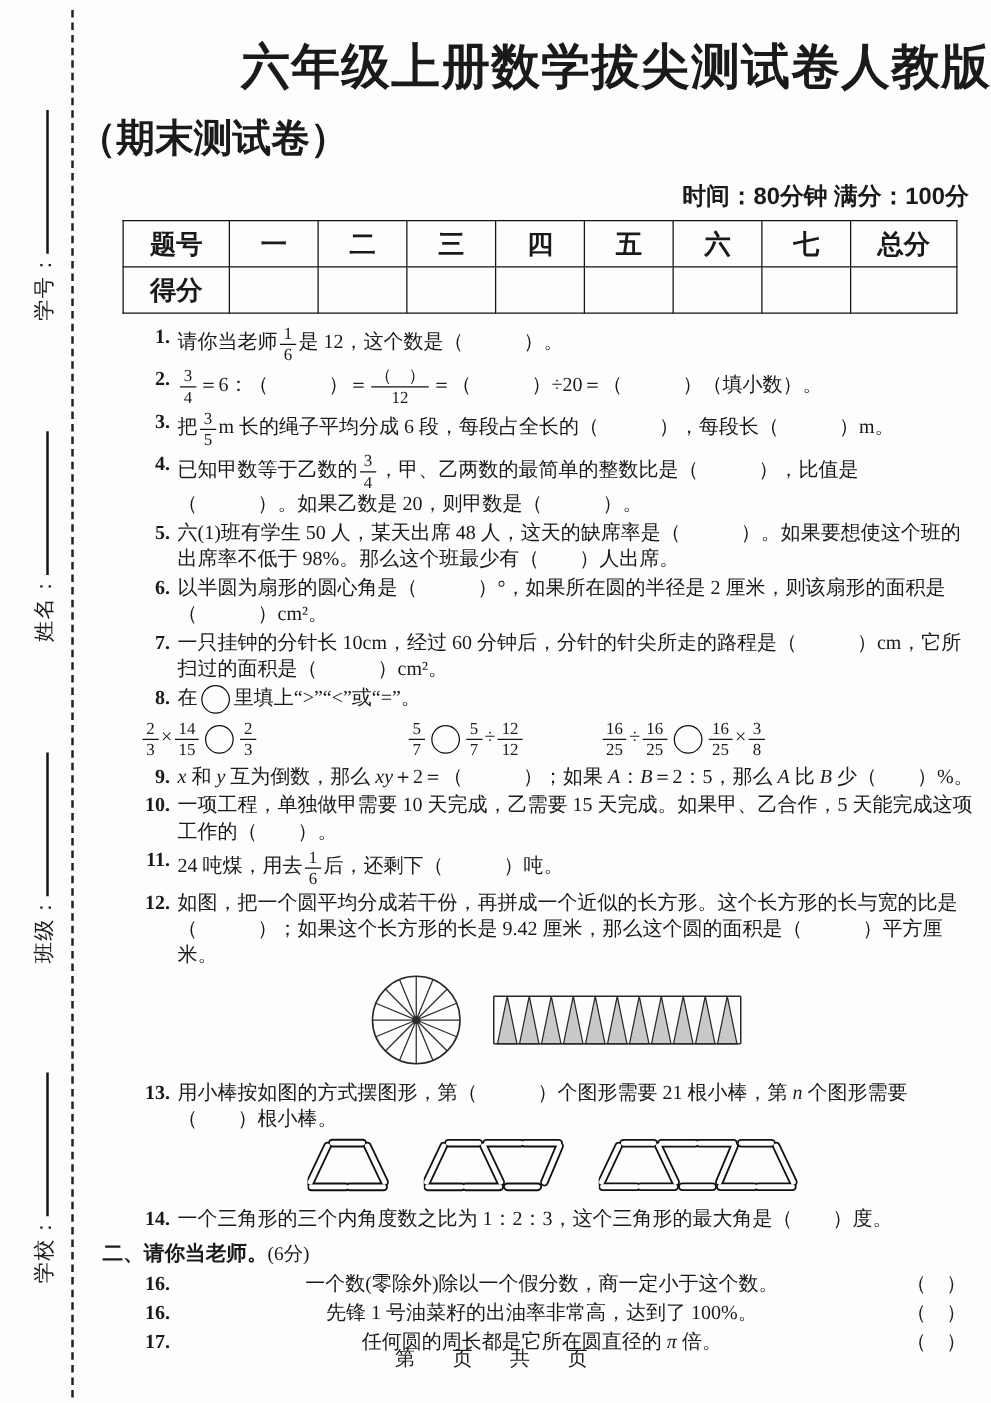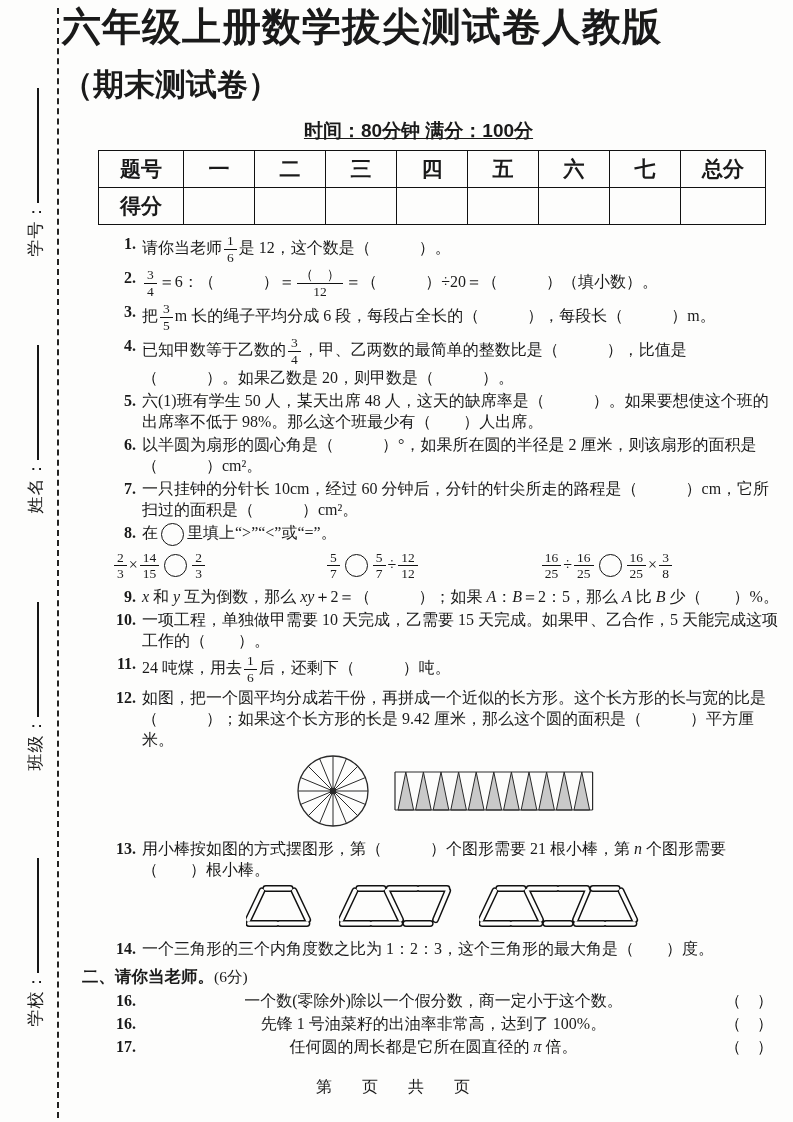--- a/index.html
+++ b/index.html
@@ -10,26 +10,26 @@
   
   .sidebar{position:absolute;left:0;top:0;bottom:0;width:58px;}
   .side-dash{position:absolute;left:57px;top:8px;bottom:4px;width:0;
     border-left:2px dashed #222;}
   .side-field{position:absolute;left:0;width:58px;}
   .side-blank{position:absolute;left:37px;top:0;width:1.6px;height:115px;background:#161616;}
   .side-label{position:absolute;left:-10px;top:130px;width:90px;text-align:center;
     transform:rotate(-90deg);font-size:17px;letter-spacing:1px;white-space:nowrap;}
   
   .main{position:absolute;left:62px;top:0;right:0;}
-  .page-title{text-align:left;font-size:39px;font-weight:bold;
+  .page-title{margin-top:26px;text-align:right;font-size:39px;font-weight:bold;
     letter-spacing:1px;font-family:"Liberation Sans","DejaVu Sans",sans-serif;}
   .page-subtitle{margin-top:10px;font-size:31px;font-weight:bold;
     font-family:"Liberation Sans","DejaVu Sans",sans-serif;}
-  .meta{margin:12px 18px 0 0;text-align:center;font-size:19px;font-weight:bold;
-    font-family:"Liberation Sans","DejaVu Sans",sans-serif;text-decoration:underline;}
+  .meta{margin:12px 18px 0 0;text-align:right;font-size:19px;font-weight:bold;
+    font-family:"Liberation Sans","DejaVu Sans",sans-serif;}
   table.score{border-collapse:collapse;margin:6px 0 0 36px;table-layout:fixed;}
   table.score td{border:1.6px solid #111;height:36px;text-align:center;
     font-size:21px;font-weight:bold;padding:0;}
   td.c-wide{width:84px;border-radius:18px;} td.c-mid{width:70px;}
   
   .content{margin:8px 14px 0 16px;padding-left:28px;font-size:16px;line-height:21px;}
   .sec-head{margin:7px 0 3px -24px;}
   .sec-title{font-weight:bold;font-family:"Liberation Sans","DejaVu Sans",sans-serif;font-size:16.5px;}
   .sec-note{font-size:15.5px;}
   .q{display:flex;align-items:flex-start;margin:2px 0;}
@@ -40,21 +40,21 @@
   .tf-blank{flex:none;margin-right:6px;}
   .frac{display:inline-block;vertical-align:middle;text-align:center;margin:0 2px;
     font-size:13.5px;line-height:1.15;}
   .frac .fn{display:block;padding:0 3px;}
   .frac .fd{display:block;border-top:1.2px solid #111;padding:0 3px;}
   .cmp-circle{display:inline-block;width:21px;height:21px;border:1.4px solid #111;
     border-radius:50%;vertical-align:middle;margin:0 3px;background:#fdfdfc;}
   .cmp-row{display:flex;margin:4px 0 4px 6px;width:660px;}
   .cmp-row .cmp-g{flex:none;}
   .cmp-row .cmp-g:nth-child(2){margin-left:118px;}
-  .cmp-row .cmp-g:nth-child(3){margin-left:120px;}
+  .cmp-row .cmp-g:nth-child(3){margin-left:60px;}
   .fig{text-align:center;margin:3px 0 4px 0;}
   .footer{position:absolute;left:0;right:0;bottom:24px;text-align:center;
     font-size:16px;letter-spacing:7px;}
 </style>
 </head>
 <body>
 
 <div class="sidebar">
   <div class="side-dash"></div>
   <div class="side-field" style="top:88px">

